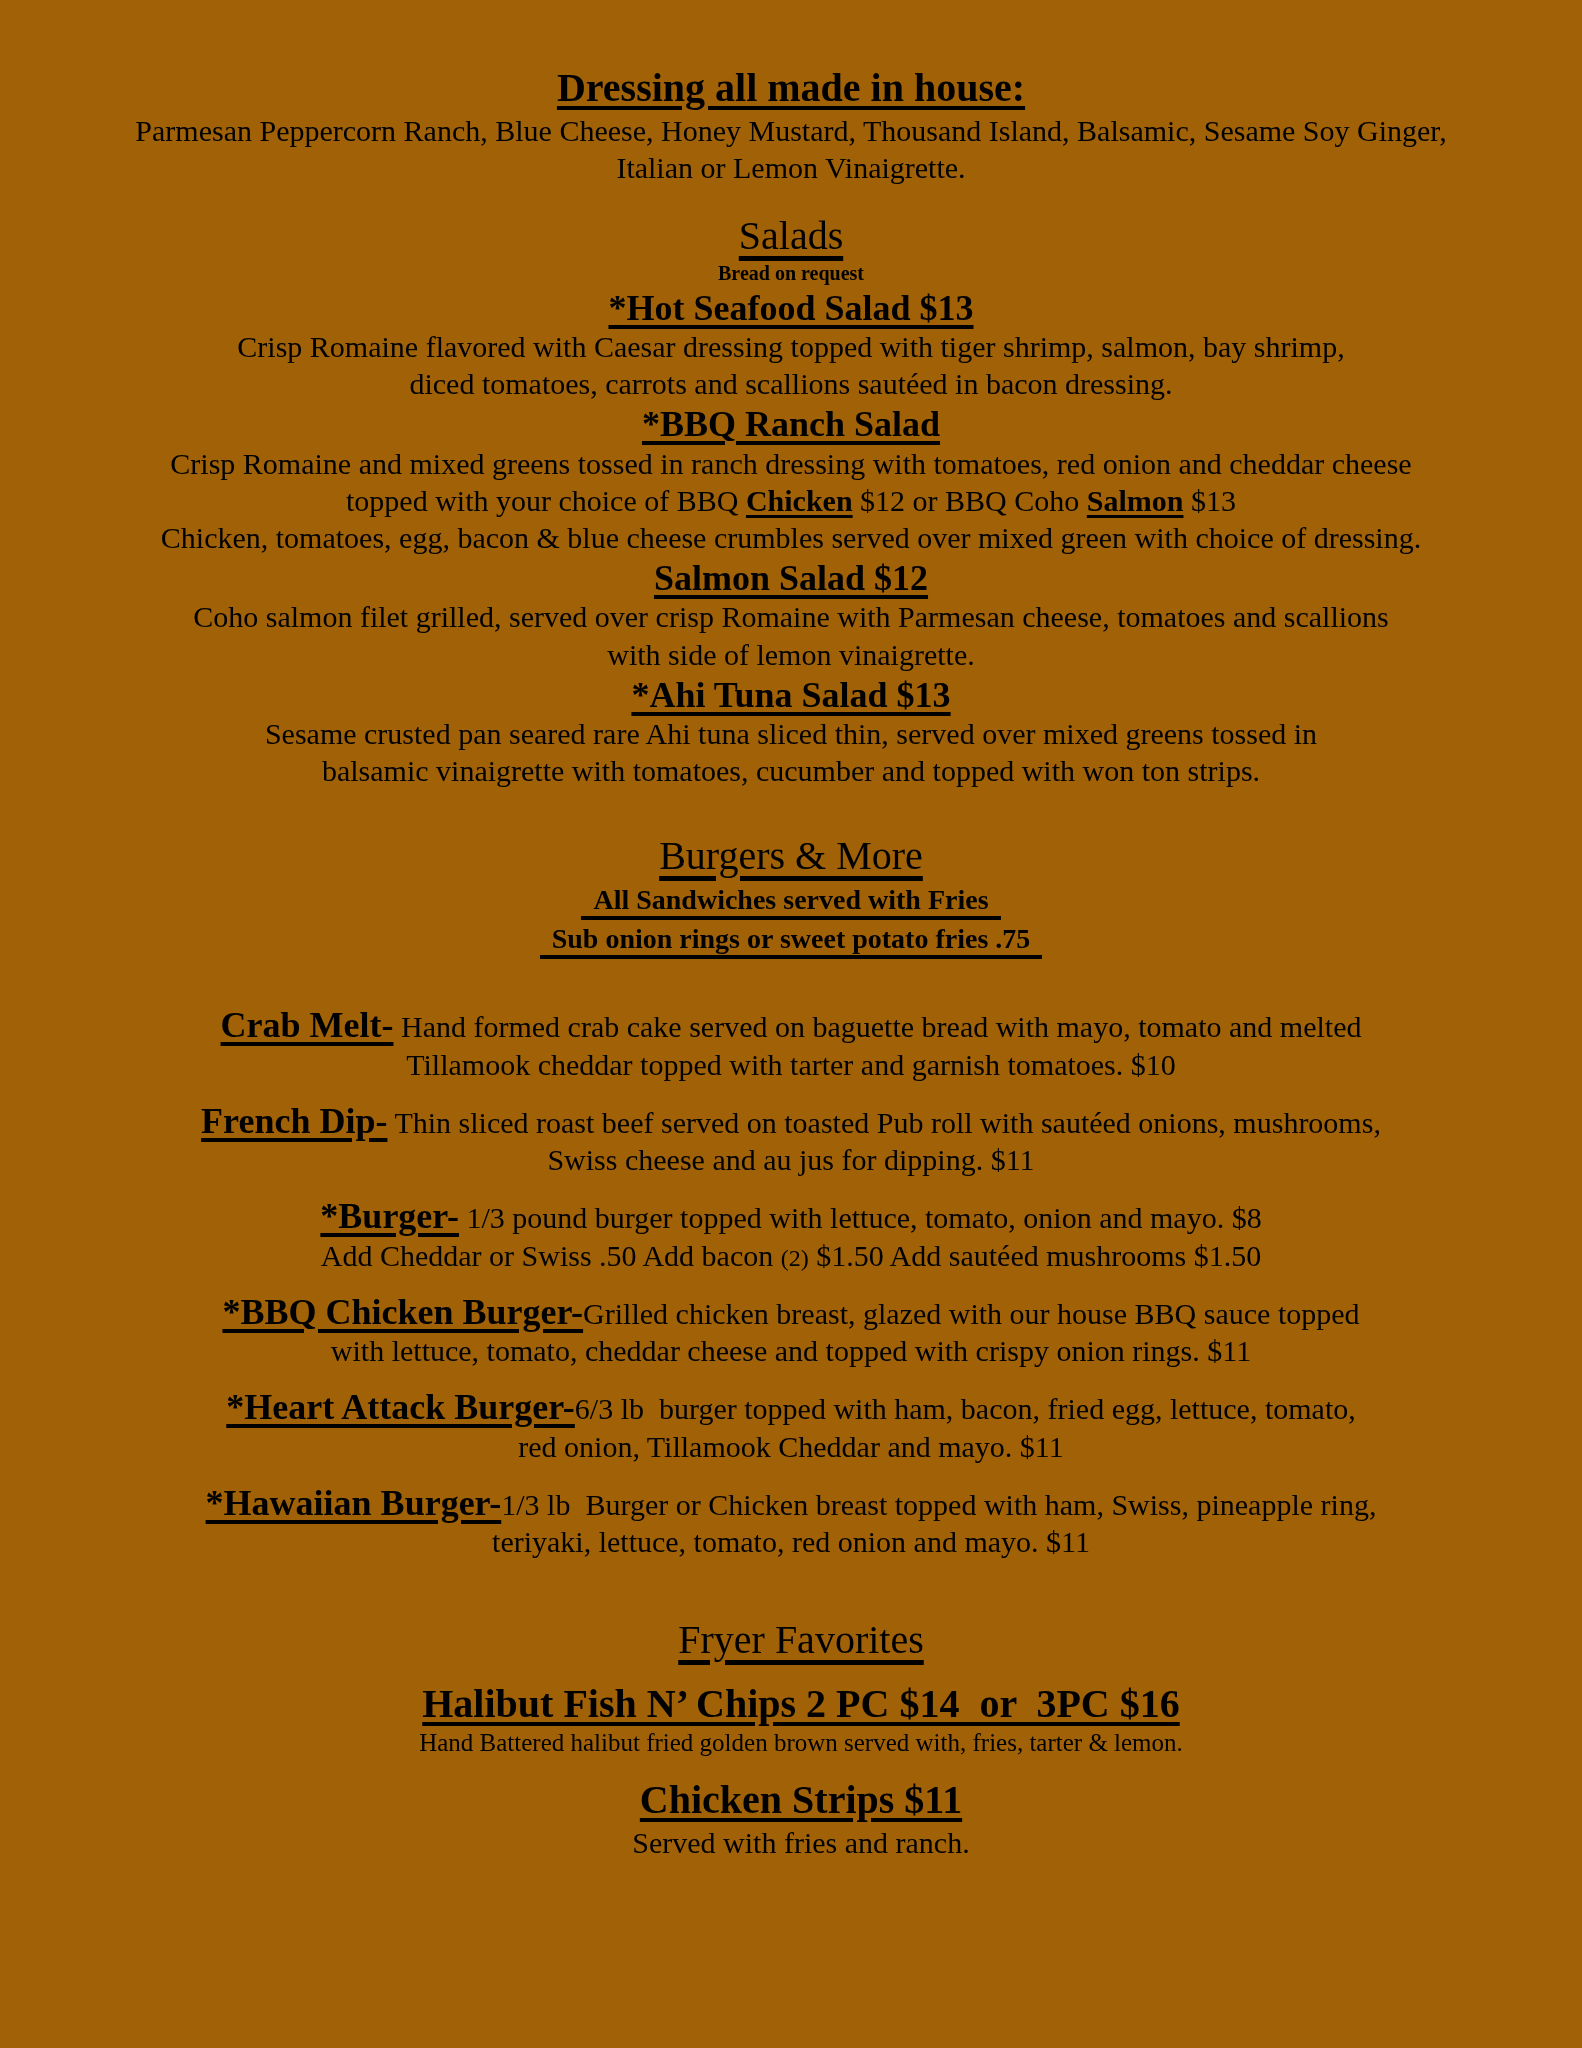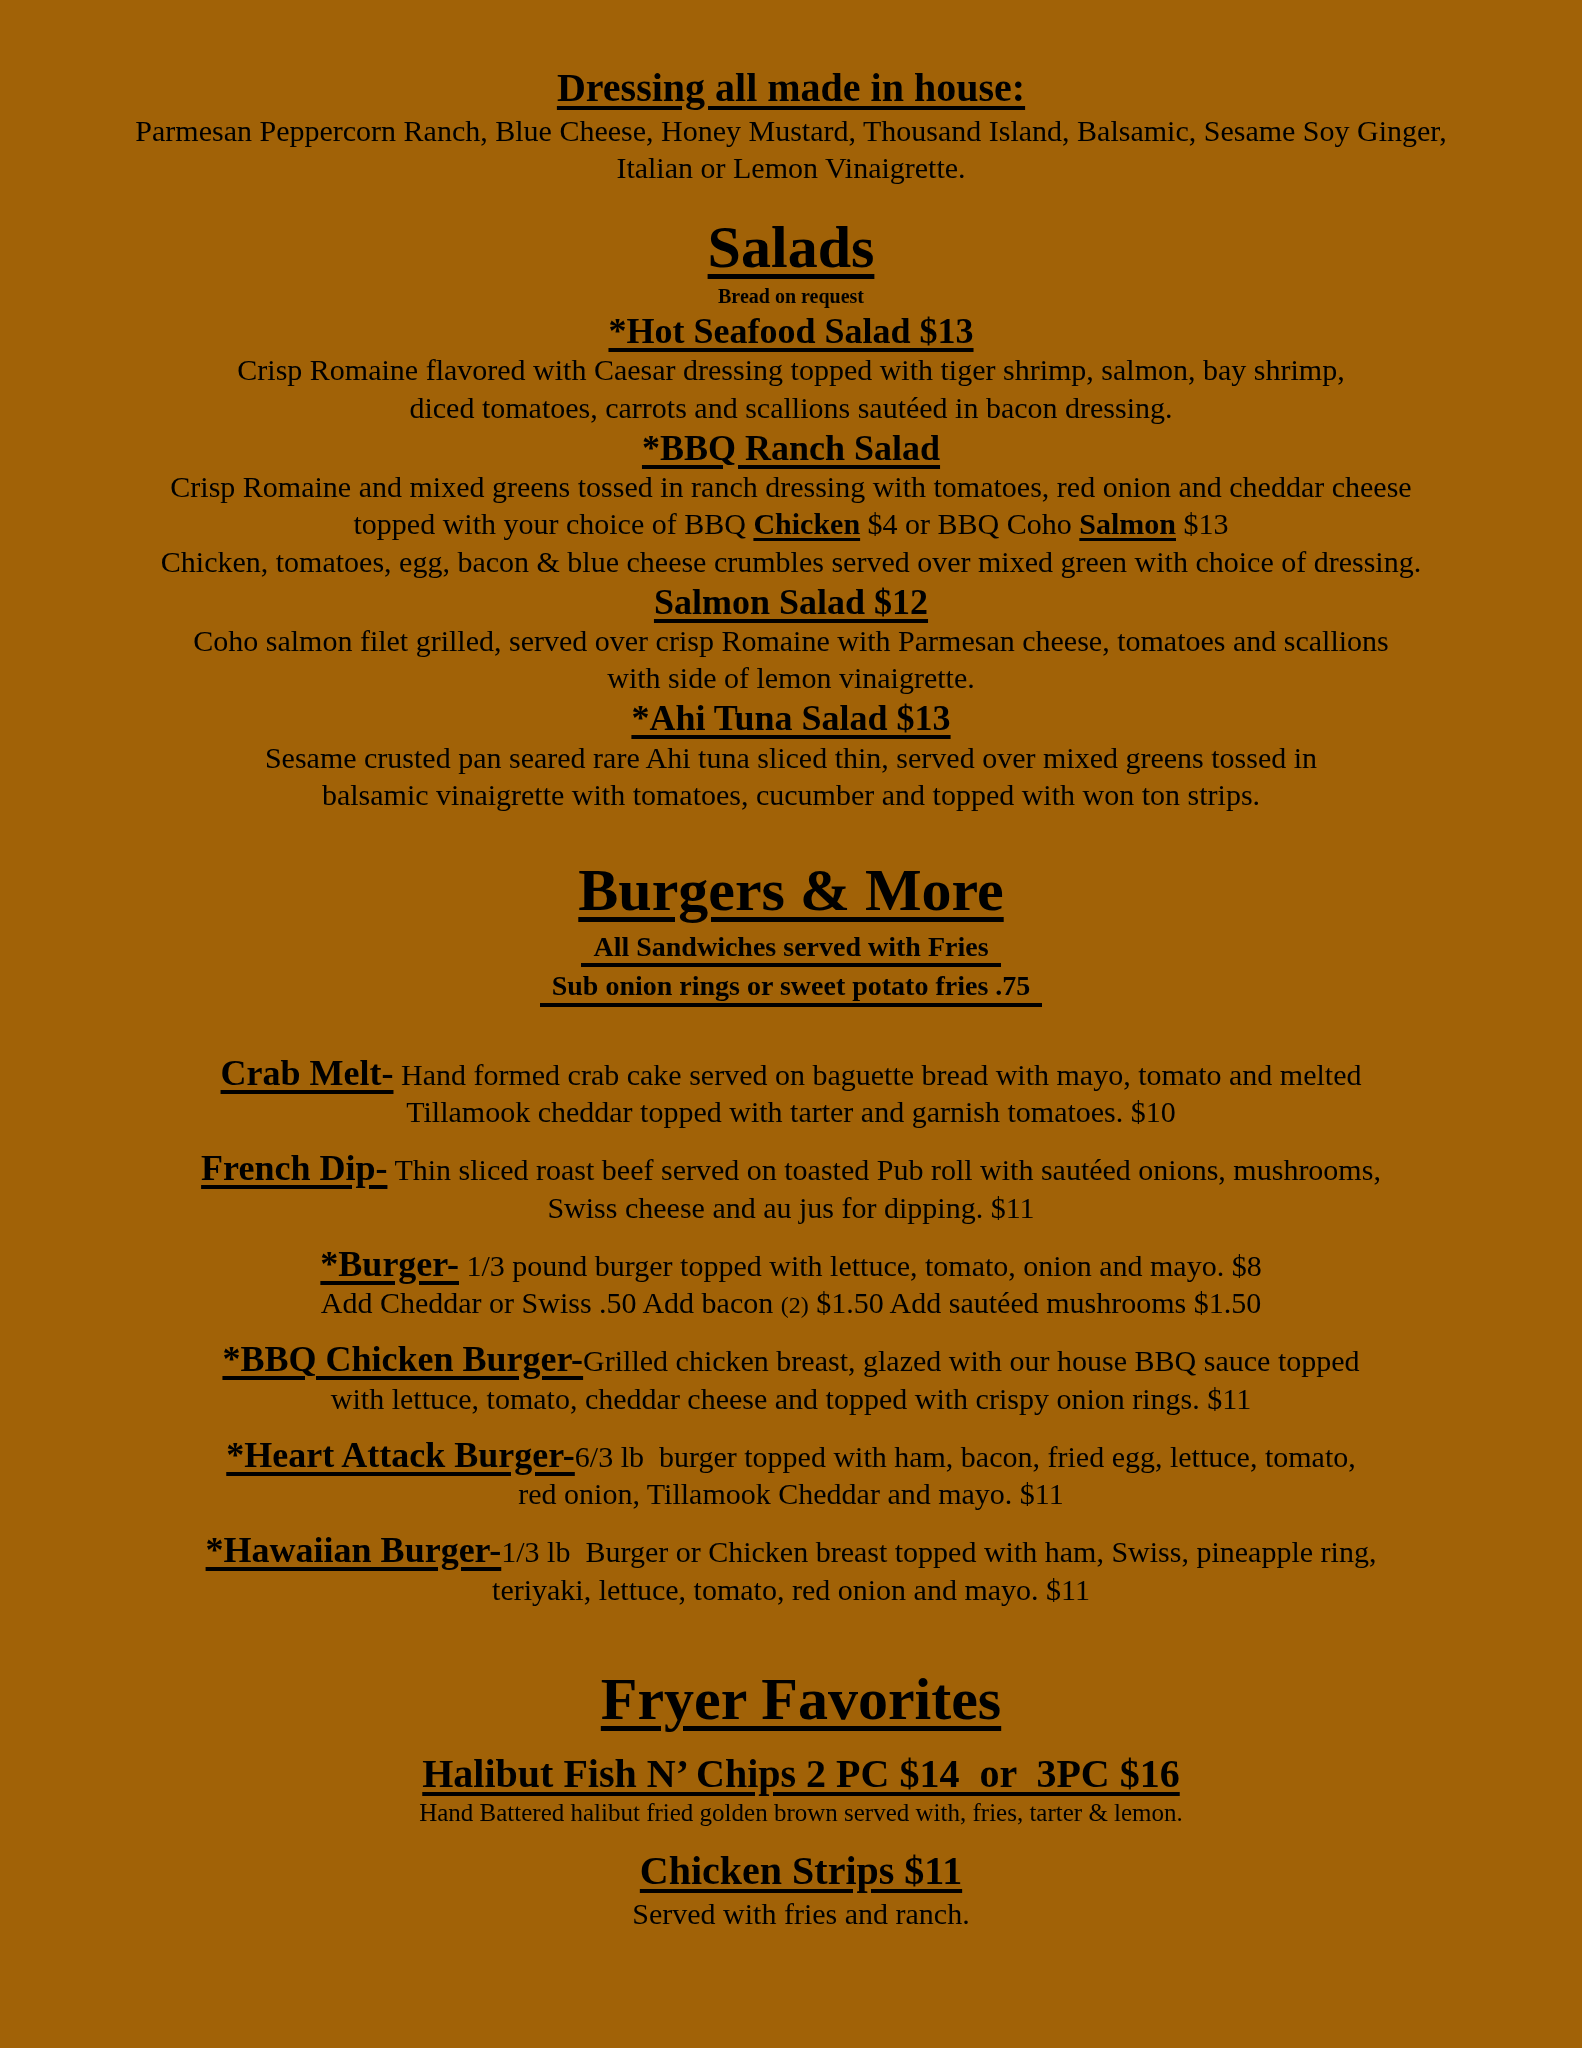--- a/index.html
+++ b/index.html
@@ -12,21 +12,21 @@
     box-sizing:border-box;
     padding-top:64px;
     overflow:hidden;
     margin:0 auto;
   }
   .center{text-align:center;}
   .pre{white-space:pre-wrap;}
 
   
   .t-title{font-size:40px;font-weight:bold;line-height:1.2;}
-  .t-sec{font-size:60px;font-weight:bold;line-height:1.18;}
+  .t-sec{font-size:40px;font-weight:normal;line-height:1.18;}
   .t-item{font-size:36px;font-weight:bold;line-height:1.12;}
   .t-body{font-size:30px;line-height:1.24;}
   .t-body-lg{font-size:25px;line-height:1.22;}
   .t-note{font-size:20px;font-weight:bold;line-height:1.3;}
   .t-sub{font-size:28px;font-weight:bold;line-height:1.18;}
   .t-big{font-size:40px;font-weight:bold;line-height:1.2;}
   .t-small{font-size:24px;}
 
   
   .ul{text-decoration:underline;text-decoration-thickness:4px;text-underline-offset:5px;}
@@ -73,21 +73,21 @@
       <div class="center t-body">Crisp Romaine flavored with Caesar dressing topped with tiger shrimp, salmon, bay shrimp,</div>
       <div class="center t-body">diced tomatoes, carrots and scallions sautéed in bacon dressing.</div>
     </div>
 
     <div>
       <div class="center t-item salad-item-head">
         <span class="ul">*BBQ Ranch Salad</span>
       </div>
       <div class="center t-body">Crisp Romaine and mixed greens tossed in ranch dressing with tomatoes, red onion and cheddar cheese</div>
       <div class="center t-body">
-        <span class="pre">topped with your choice of BBQ </span><span class="ul-inline">Chicken</span><span class="pre"> $4 or BBQ Coho </span><span class="ul-inline">Salmon</span><span class="pre"> $13</span>
+        <span class="pre">topped with your choice of BBQ </span><span class="ul-inline">Chicken</span><span class="pre"> $12 or BBQ Coho </span><span class="ul-inline">Salmon</span><span class="pre"> $13</span>
       </div>
     </div>
 
     <div>
       <div class="center t-body">Chicken, tomatoes, egg, bacon &amp; blue cheese crumbles served over mixed green with choice of dressing.</div>
     </div>
 
     <div>
       <div class="center t-item salad-item-head">
         <span class="ul">Salmon Salad $12</span>

